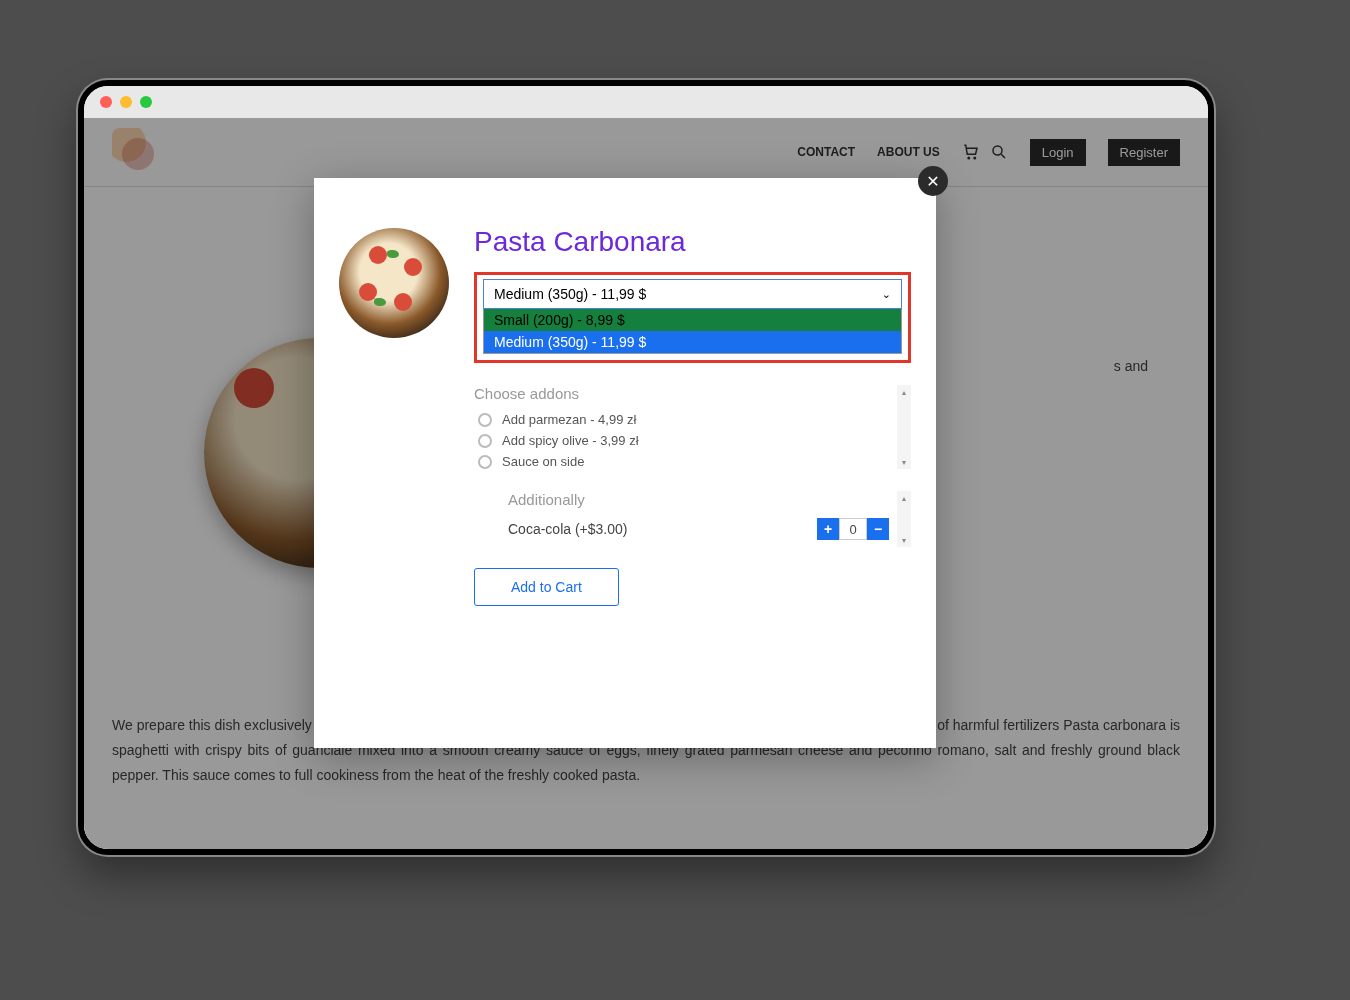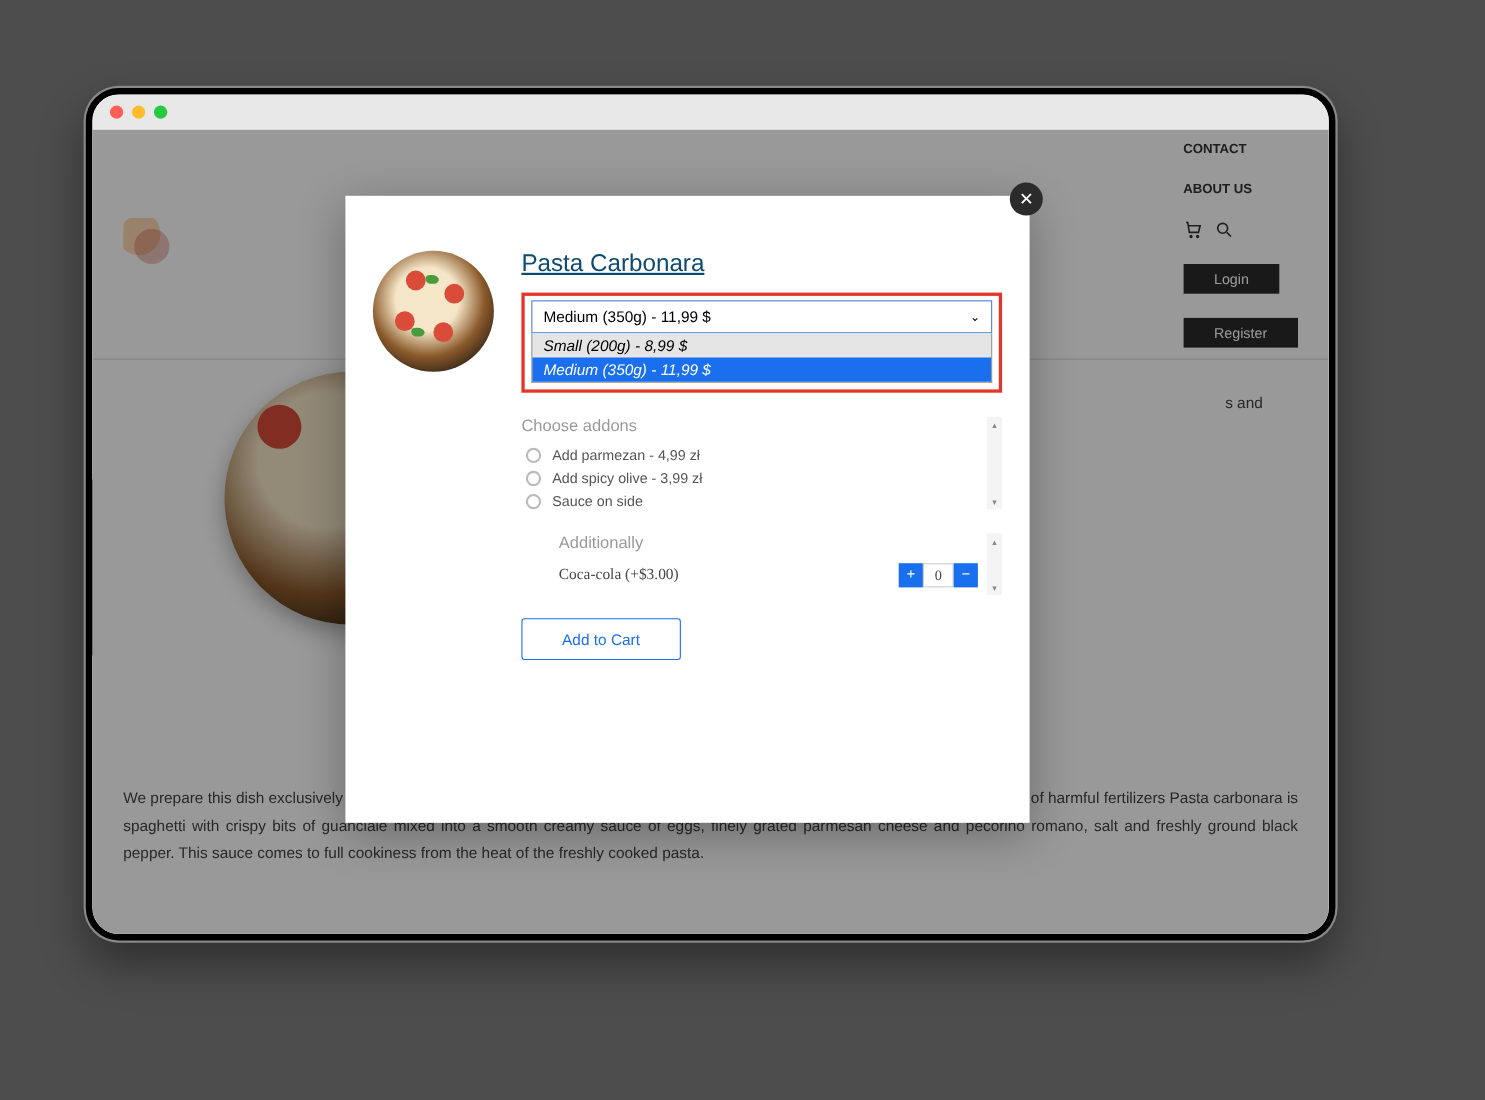--- a/index.html
+++ b/index.html
@@ -79,27 +79,27 @@
   position: relative;
 }
 .logo::after {
   content: "";
   position: absolute; left: 10px; top: 10px;
   width: 32px; height: 32px;
   background: #c0392b;
   border-radius: 50%;
   opacity: 0.3;
 }
-.nav-right { display: flex; align-items: flex-start; gap: 22px; flex-direction: column; }
+.nav-right { display: flex; align-items: center; gap: 22px; }
 .nav-link { font-weight: bold; color: #333; font-size: 12px; }
 .icons { display: flex; gap: 10px; align-items: center; }
 .icon-svg { width: 18px; height: 18px; color: #333; }
 .btn-dark {
   background: #2b2b2b; color: #fff;
-  padding: 6px 28px; font-size: 13px;
+  padding: 6px 12px; font-size: 13px;
   border: none; cursor: pointer;
 }
 .bg-dish {
   position: absolute;
   left: 120px; top: 220px;
   width: 230px; height: 230px;
   border-radius: 50%;
   background: radial-gradient(circle at 40% 35%, #f5e6c8 30%, #8b5a2b 60%, #3a2a1a 80%);
   box-shadow: 0 8px 20px rgba(0,0,0,0.3);
 }
@@ -170,26 +170,25 @@
   position: absolute;
   width: 12px; height: 8px;
   background: #4a9b3e;
   border-radius: 40% 60% 50% 50%;
 }
 .h1 { left: 48px; top: 22px; }
 .h2 { left: 35px; top: 70px; }
 
 .modal-main { flex: 1; }
 .modal-title {
-  font-size: 22px;
-  color: #0c4a6e;
+  font-size: 28px;
+  color: #6d28d9;
   font-weight: 400;
   margin-bottom: 14px;
   margin-top: 18px;
-  text-decoration: underline;
 }
 .size-block {
   border: 3px solid #e3362a;
   padding: 4px 6px 6px;
   margin-bottom: 22px;
 }
 .size-label {
   font-size: 12px;
   color: #333;
   margin-bottom: 4px;
@@ -201,22 +200,21 @@
   font-size: 14px;
   display: flex;
   justify-content: space-between;
   align-items: center;
   cursor: pointer;
 }
 .chevron { font-size: 11px; }
 .dropdown {
   border: 1px solid #999;
   border-top: none;
-  background: #e5e5e5;
-  font-style: italic;
+  background: #15803d;
 }
 .dd-option {
   padding: 3px 10px;
   font-size: 14px;
   cursor: pointer;
 }
 .dd-option.selected {
   background: #1a6fef;
   color: #fff;
 }
@@ -261,21 +259,20 @@
   margin-bottom: 28px;
   margin-left: 34px;
 }
 .add-row {
   display: flex;
   justify-content: space-between;
   align-items: center;
   font-size: 14px;
   color: #444;
   padding-right: 22px;
-  font-family: Liberation Serif, serif;
 }
 .qty {
   display: flex;
   align-items: center;
   gap: 0;
 }
 .qty-btn {
   width: 22px; height: 22px;
   background: #1a6fef;
   color: #fff;

